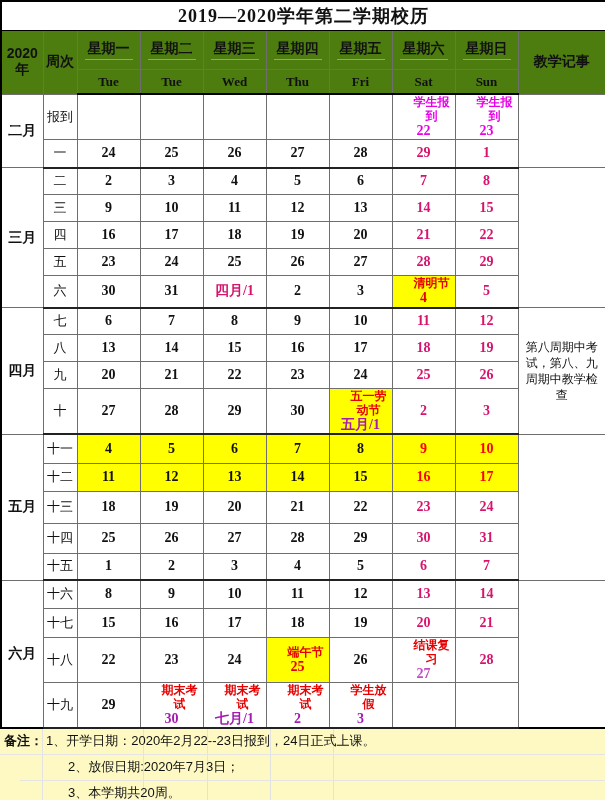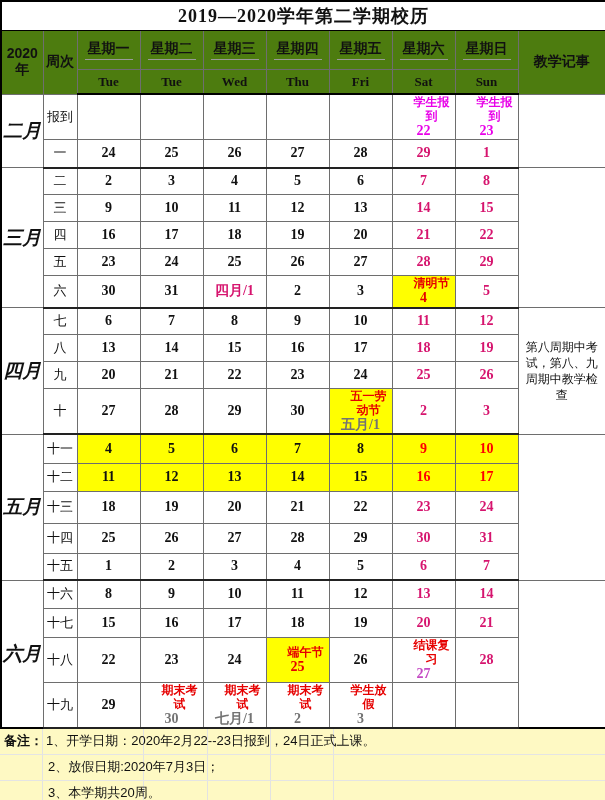--- a/index.html
+++ b/index.html
@@ -14,35 +14,35 @@
   table.cal{border-collapse:collapse;width:605px;table-layout:fixed;border:2px solid #000;}
   .cal td,.cal th{border:1px solid #6e6e6e;padding:0;text-align:center;vertical-align:middle;overflow:hidden;}
   .title-cell{font:bold 18px "Liberation Serif", serif;letter-spacing:1px;height:28px;border-bottom:1.5px solid #000 !important;}
   .hdr th{font-weight:bold;background:#4d7c0f;}
   .hdr-zh th{font-size:14px;height:38px;}
   .hdr-zh .u{display:inline-block;border-bottom:1px solid #9a9a9a;padding:0 3px 1px;}
   .hdr-en th{font:bold 13px "Liberation Serif", serif;height:23px;border-bottom:2px solid #000 !important;}
   .year-cell{font-size:12px;}
   .week-head{font-size:14px;}
   .notes-head{font-size:14px;}
-  .month-cell{font-weight:bold;font-size:19px;font-style:italic;}
+  .month-cell{font-weight:bold;font-size:14px;}
   .week-cell{font-size:13px;}
   .notes-cell{font-size:12px;line-height:16px;padding:0 5px !important;}
   .val{font:bold 14px "Liberation Serif", serif;line-height:16px;}
   .lbl{font-weight:bold;font-size:12px;line-height:14px;padding-left:16px;}
   .pink{color:var(--pink);} .red{color:var(--red);} .magenta{color:var(--magenta);}
-  .bright{color:var(--bright);} .purple{color:var(--purple);} .black{color:#737373;}
+  .bright{color:var(--bright);} .purple{color:var(--purple);} .black{color:#a21caf;}
   td.hl{background:var(--hl);}
   tr.sec-end>td{border-bottom:2px solid #222;}
   
   .footer{position:relative;width:605px;height:110px;background:#fef9c3;}
   .vline{position:absolute;top:0;bottom:0;width:1px;background:#e2e2e2;}
   .f-row{position:relative;display:flex;align-items:center;border-bottom:1px solid #e4e4e4;font-size:13px;}
   .f-row.r1{height:25px;}
-  .f-row.r2,.f-row.r3{height:25px;padding-left:48px;}
+  .f-row.r2,.f-row.r3{height:25px;padding-left:48px;margin-left:20px;}
   .remark{font-weight:bold;font-size:13px;width:42px;text-align:left;padding-left:4px;flex:0 0 42px;}
   .f-sig{height:14px;border-bottom:none;}
   .f-date{height:20px;border-bottom:1px solid #e4e4e4;}
   .sig-span{display:inline-block;margin-left:335px;width:240px;text-align:center;font-size:17px;}
 </style>
 </head>
 <body>
 
 <table class="cal">
   <colgroup>

